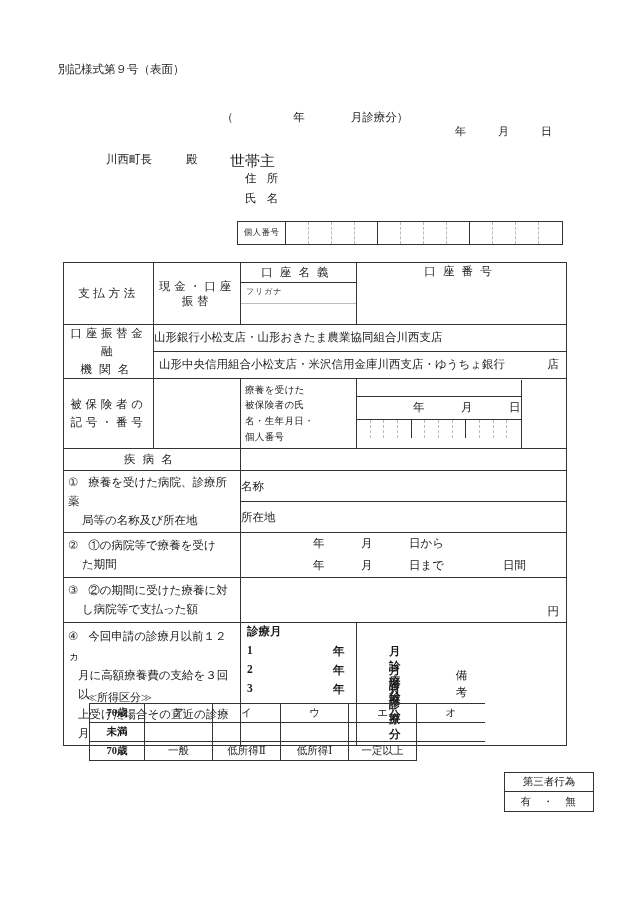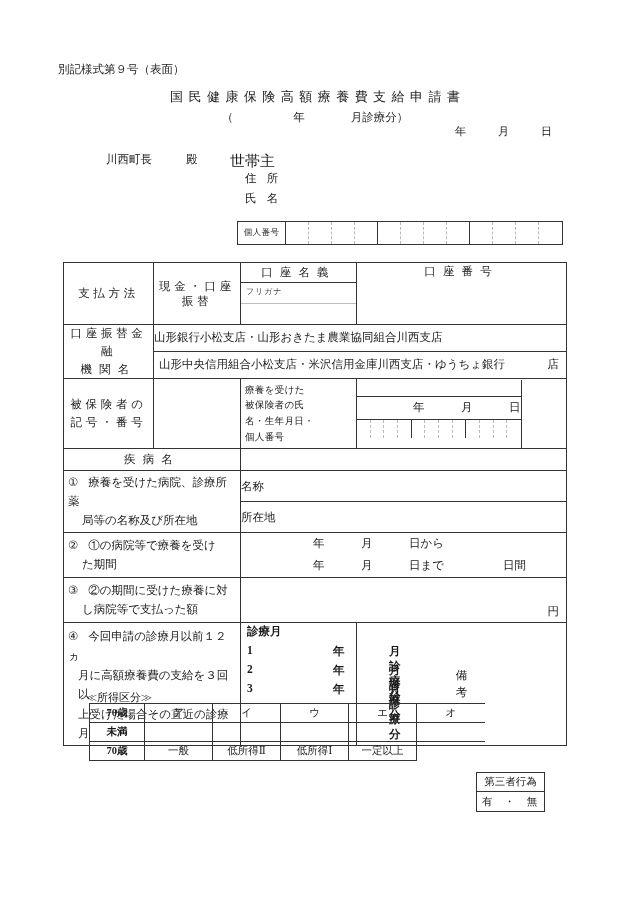--- a/index.html
+++ b/index.html
@@ -166,22 +166,22 @@
     width: 55px;
     font-weight: bold;
     font-size: 10.5px;
   }
   #income-table td.opt { width: 68px; }
   #income-table td.noborder-r { border-right: none; }
   #income-table td.open { border: none; }
 
   
   #third-party {
-    left: 476px; top: 772px;
-    width: 69px;
+    left: 504px; top: 772px;
+    width: 90px;
     border: 1px solid #333;
     font-size: 10.5px;
     background: #fff;
   }
   #third-party .tp-head {
     height: 19px; border-bottom: 1px solid #333;
     display: flex; align-items: center; justify-content: center;
   }
   #third-party .tp-opts {
     height: 19px;
@@ -189,21 +189,20 @@
     letter-spacing: 0.18em;
   }
 </style>
 </head>
 <body>
 
 <div class="page">
 
   <div class="abs" id="form-code">別記様式第９号（表面）</div>
 
-  <div class="abs" id="form-title">国民健康保険高額療養費支給申請書</div>
 
   <div class="abs" id="form-subtitle"><span>（</span><span class="gap-a"></span><span>年</span><span class="gap-b"></span><span>月診療分）</span></div>
 
   <div class="abs" id="date-line"><span>年</span><span class="g"></span><span>月</span><span class="g"></span><span>日</span></div>
 
   <div class="abs" id="addressee"><span>川西町長</span><span class="g"></span><span>殿</span></div>
 
   <div class="abs" id="householder-label">世帯主</div>
   <div class="abs" id="addr-label">住所</div>
   <div class="abs" id="name-label">氏名</div>

